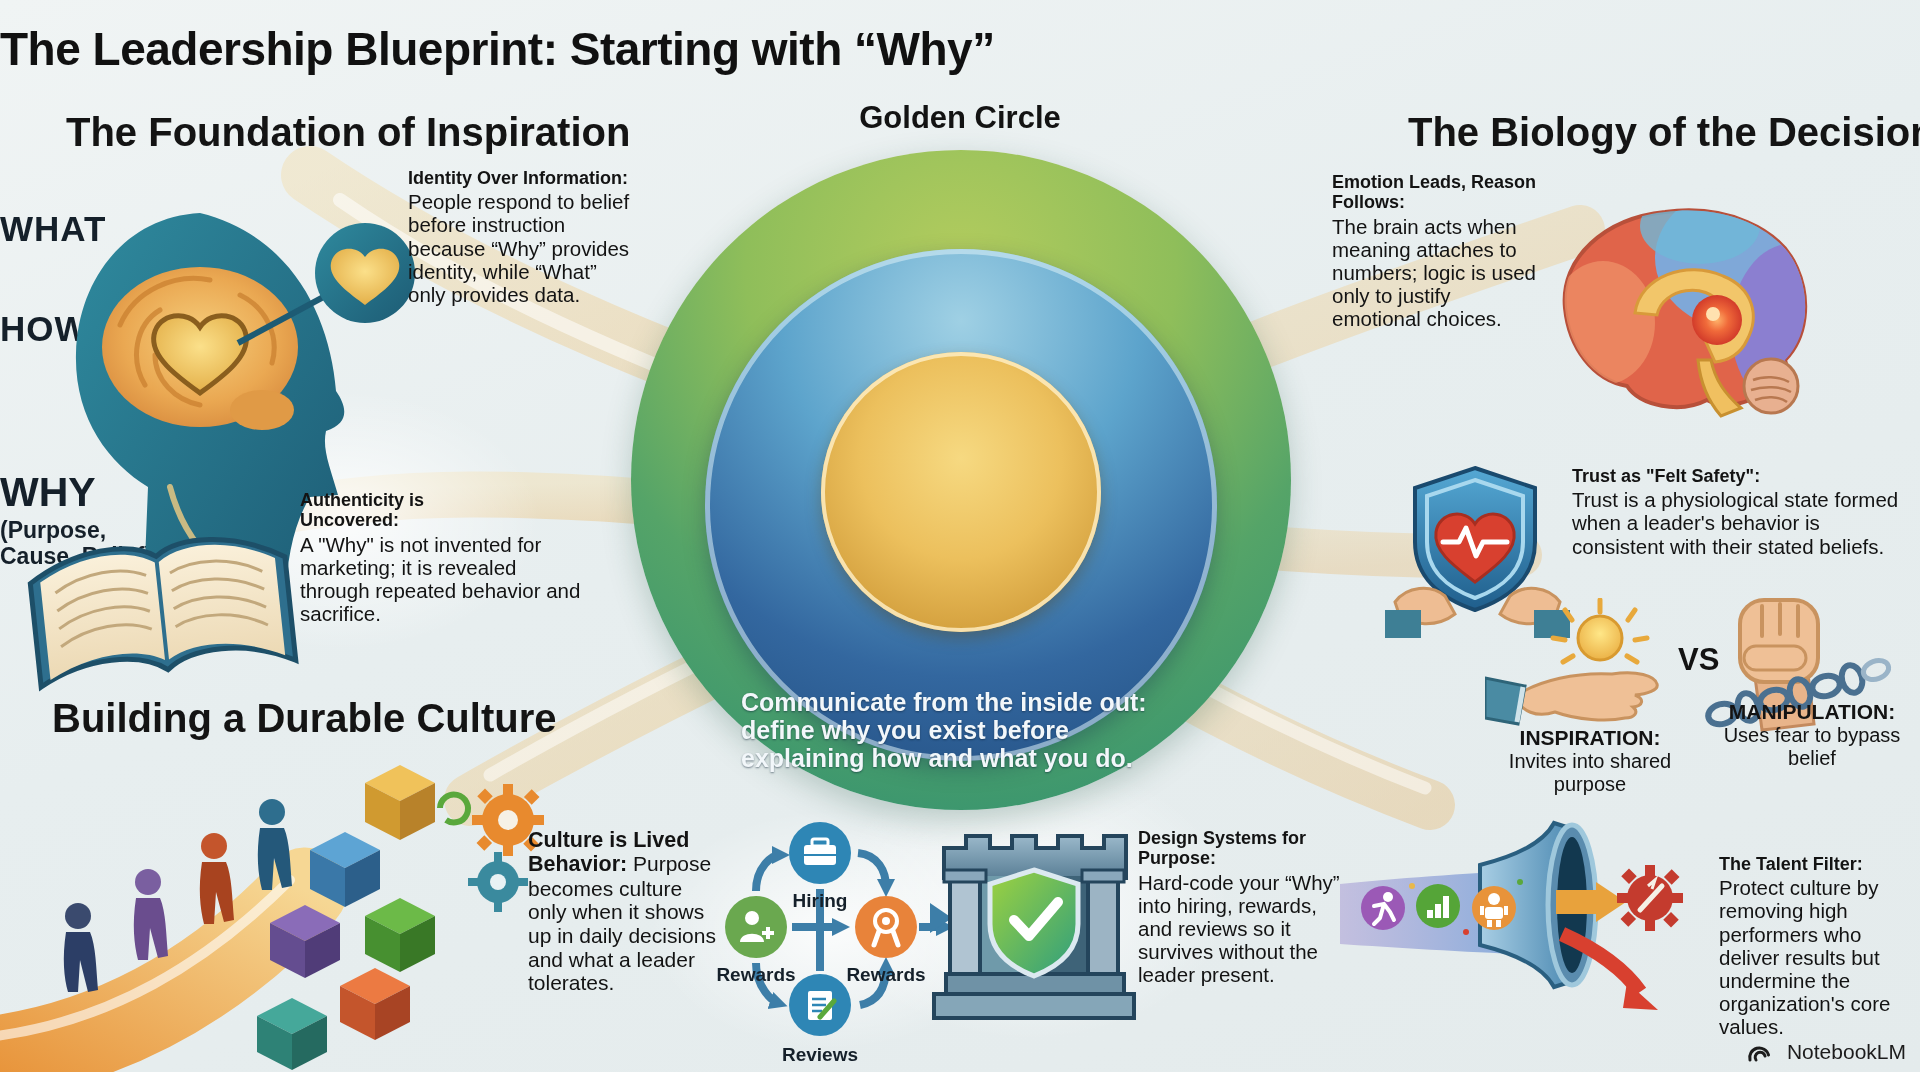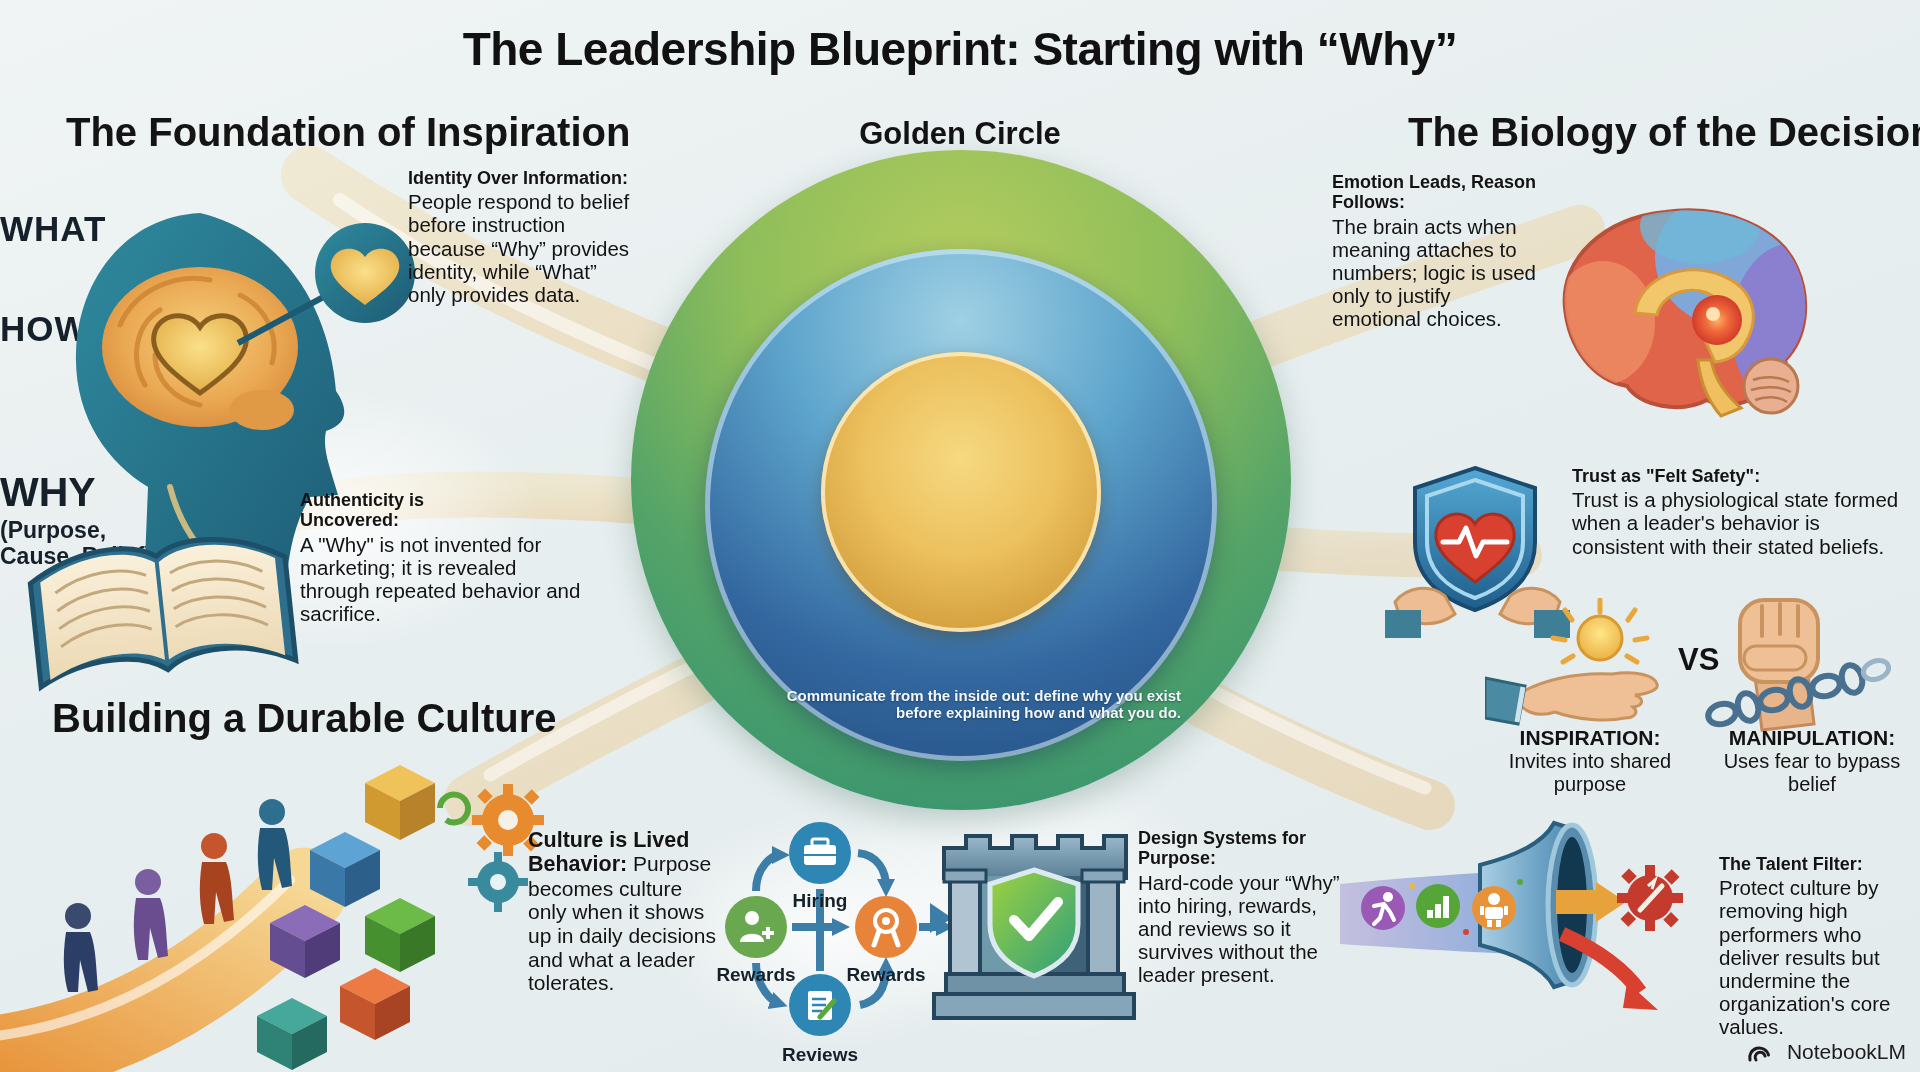--- a/index.html
+++ b/index.html
@@ -5,21 +5,21 @@
   * { margin:0; padding:0; box-sizing:border-box; }
   html,body { width:1920px; height:1072px; }
   body { font-family:"Liberation Sans", sans-serif; color:#131313; }
   .canvas {
     position:relative; width:1920px; height:1072px; overflow:hidden;
     background:linear-gradient(160deg,#f0f4f4 0%, #e7eeef 45%, #e4ebec 100%);
   }
   .abs { position:absolute; }
   
   .main-title {
-    left:0; right:0; top:22px; text-align:center;
+    left:0; right:0; top:22px; text-align:left;
     font-size:46px; font-weight:700; letter-spacing:-0.5px; color:#111;
   }
   .sec-h { font-size:40px; font-weight:700; color:#141414; white-space:nowrap; }
   .h-foundation { left:66px; top:110px; }
   .h-biology { left:1408px; top:110px; }
   .h-culture { left:52px; top:696px; }
   .tblock { line-height:1.13; }
   .tblock .tt { font-weight:700; font-size:18px; }
   .tblock .tb { font-size:20.5px; margin-top:2px; }
   .tblock .rt { font-weight:700; font-size:21.5px; }
@@ -27,24 +27,24 @@
   .t-auth { left:300px; top:490px; width:282px; }
   .t-emotion { left:1332px; top:172px; width:210px; }
   .t-trust { left:1572px; top:466px; width:345px; }
   .t-lived { left:528px; top:828px; width:196px; font-size:21px; }
   .t-design { left:1138px; top:828px; width:212px; }
   .t-talent { left:1712px; top:854px; width:208px;margin-left:7px; }
   .vs-col { width:200px; text-align:center; line-height:1.15; }
   .vs-col .vt { font-weight:700; font-size:21px; }
   .vs-col .vb { font-size:20px; }
   .c-insp { left:1490px; top:726px; }
-  .c-manip { left:1712px; top:726px; }
+  .c-manip { left:1712px; top:700px; }
   .vs-label { left:1678px; top:642px; font-size:31px; font-weight:700; }
   
-  .gc-heading { left:0; right:0; top:116px; text-align:center; font-size:31px; font-weight:700; }
+  .gc-heading { left:0; right:0; top:100px; text-align:center; font-size:31px; font-weight:700; }
   .ring { border-radius:50%; }
   .ring-what {
     left:631px; top:150px; width:660px; height:660px;
     background:radial-gradient(circle at 50% 18%, #b3cc5e 0%, #8fbe5a 34%, #55a468 62%, #2e8f72 100%);
     box-shadow:0 10px 30px rgba(40,90,70,.25);
   }
   .ring-how {
     left:705px; top:249px; width:512px; height:512px;
     background:radial-gradient(circle at 50% 14%, #9fd0e4 0%, #5da4cc 35%, #33679f 70%, #224e80 100%);
     box-shadow:inset 0 0 0 5px rgba(220,240,248,.55), 0 8px 22px rgba(20,50,80,.35);
@@ -54,22 +54,22 @@
     background:radial-gradient(circle at 50% 38%, #f6d981 0%, #ecc05d 45%, #cf9a38 85%, #c08c2e 100%);
     box-shadow:inset 0 0 0 4px rgba(255,240,200,.8), 0 6px 16px rgba(90,60,10,.35);
   }
   .lbl { left:0; right:0; text-align:left; font-weight:700; color:#15202a;margin-top:39px; }
   .lbl-what { top:170px; font-size:35px; letter-spacing:1px; }
   .lbl-how { top:270px; font-size:35px; letter-spacing:1px; }
   .lbl-why { top:430px; font-size:41px; }
   .lbl-why-sub { font-size:23px; line-height:1.1; top:479px; }
   .lbl-why-sub2 { top:505px; }
   .gc-caption {
-    left:741px; top:688px; width:440px; text-align:right;
-    color:#f2f7fa; font-weight:700; font-size:15px; line-height:1.12;
+    left:741px; top:688px; width:440px; text-align:left;
+    color:#f2f7fa; font-weight:700; font-size:25px; line-height:1.12;
     text-shadow:0 1px 2px rgba(10,30,50,.5);
   }
   
   text.flow-lbl { font-family:"Liberation Sans",sans-serif; font-size:19px; font-weight:700; fill:#15202a; text-anchor:middle; }
   
   .brand { right:14px; bottom:8px; display:flex; align-items:center; gap:16px; }
   .brand-name { font-size:21px; color:#1c1c1c; }
 </style>
 </head>
 <body>

